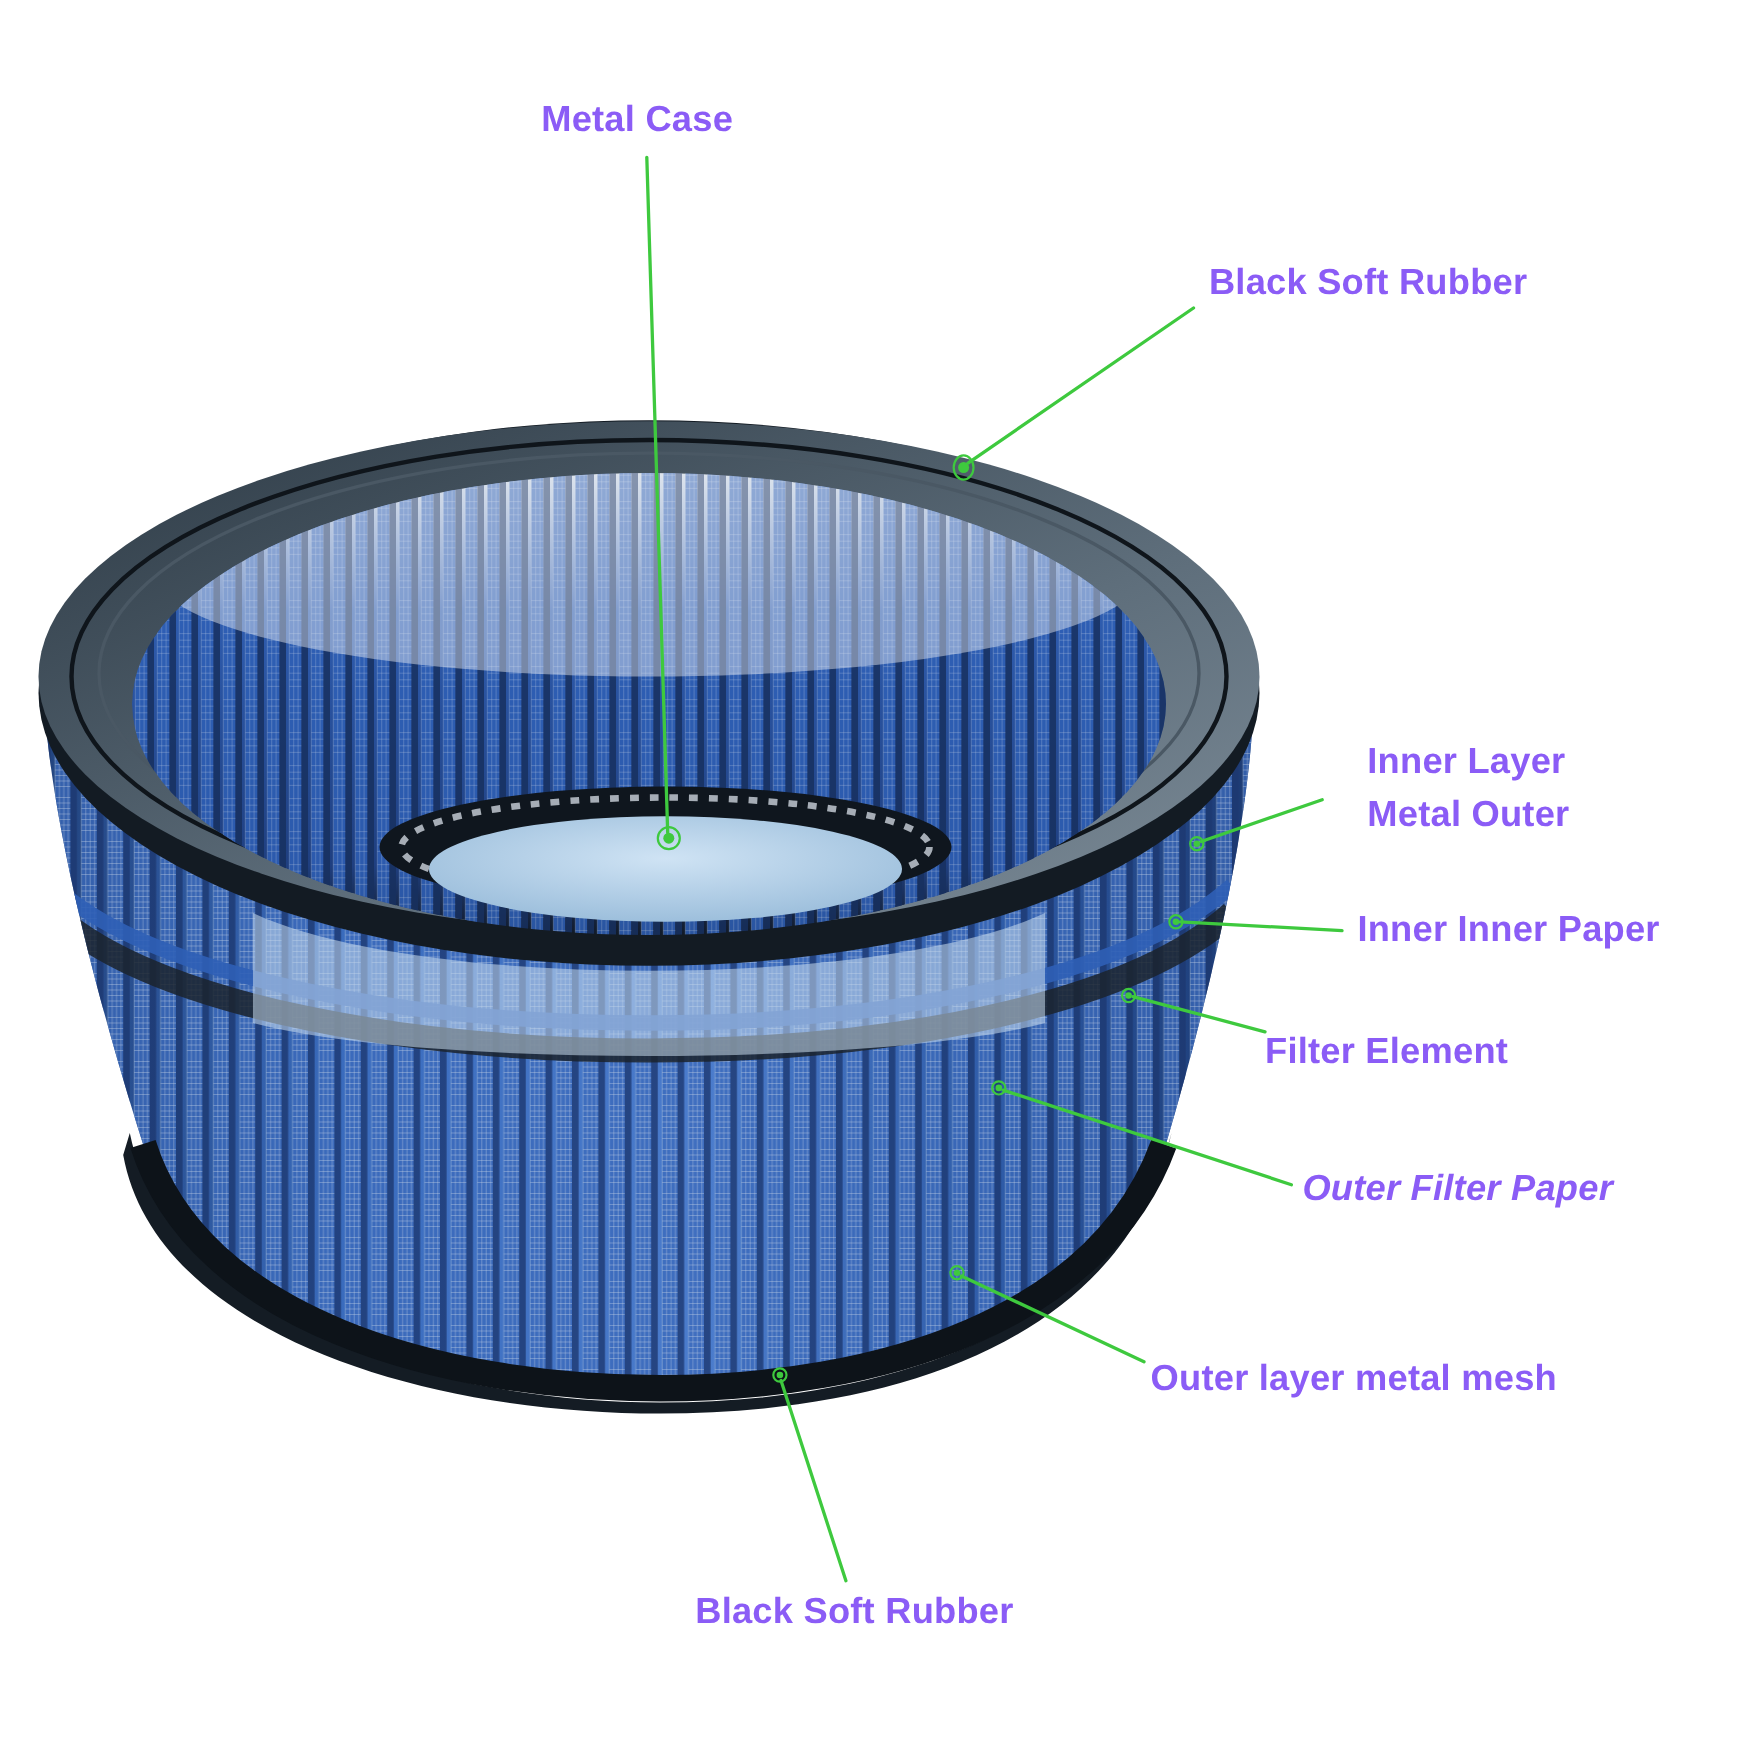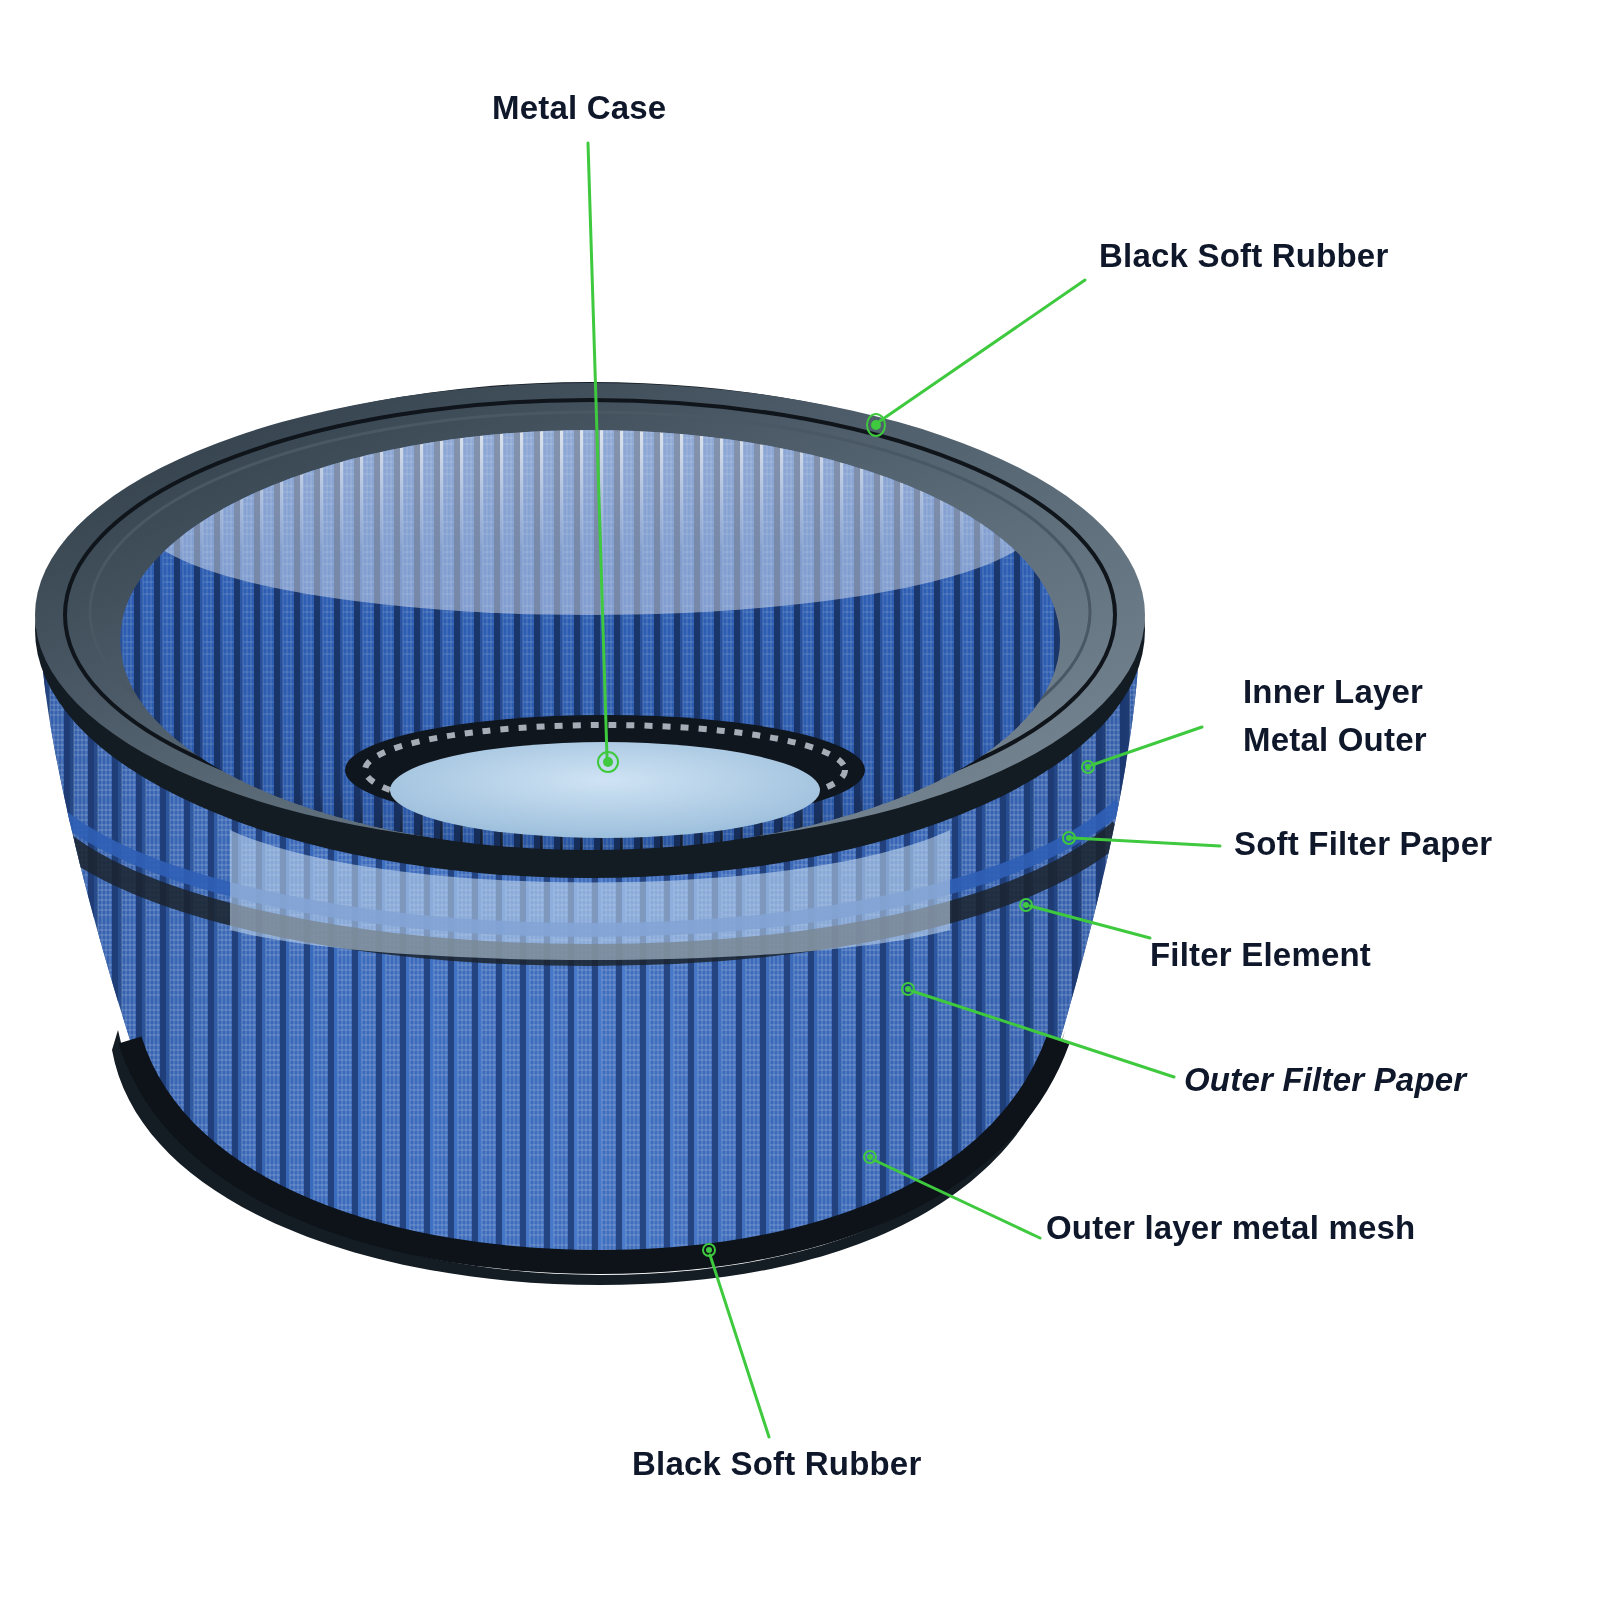--- a/index.html
+++ b/index.html
@@ -19,21 +19,21 @@
       left: 0;
       top: 0;
       width: 1601px;
       height: 1601px;
     }
     .label {
       position: absolute;
       font-weight: bold;
       font-size: 33px;
       line-height: 48px;
-      color: #0f172a;
+      color: #8b5cf6;
       white-space: nowrap;
       letter-spacing: 0.2px;
     }
     .label .line2 { display: block; margin-left: 23px; }
     .leader { stroke: #3ec93e; stroke-width: 3; fill: none; stroke-linecap: round; }
     .marker-ring { stroke: #3ec93e; stroke-width: 2; fill: none; }
     .marker-dot { fill: #3ec93e; }
   </style>
 </head>
 <body>
@@ -168,21 +168,21 @@
 
 <div class="label" style="left:492px; top:84px;">Metal Case</div>
 
 <div class="label" style="left:1099px; top:232px;">Black Soft Rubber</div>
 
 <div class="label" style="left:1220px; top:668px;">
   <span class="line2">Inner Layer</span>
   <span class="line2">Metal Outer</span>
 </div>
 
-<div class="label" style="left:1234px; top:820px;">Soft Filter Paper</div>
+<div class="label" style="left:1234px; top:820px;">Inner Inner Paper</div>
 
 <div class="label" style="left:1150px; top:931px;">Filter Element</div>
 
 <div class="label" style="left:1184px; top:1056px;font-style:italic;">Outer Filter Paper</div>
 
-<div class="label" style="left:1046px; top:1204px;">Outer layer metal mesh</div>
+<div class="label" style="left:1046px; top:1229px;">Outer layer metal mesh</div>
 
 <div class="label" style="left:632px; top:1440px;">Black Soft Rubber</div>
 
 </body></html>

